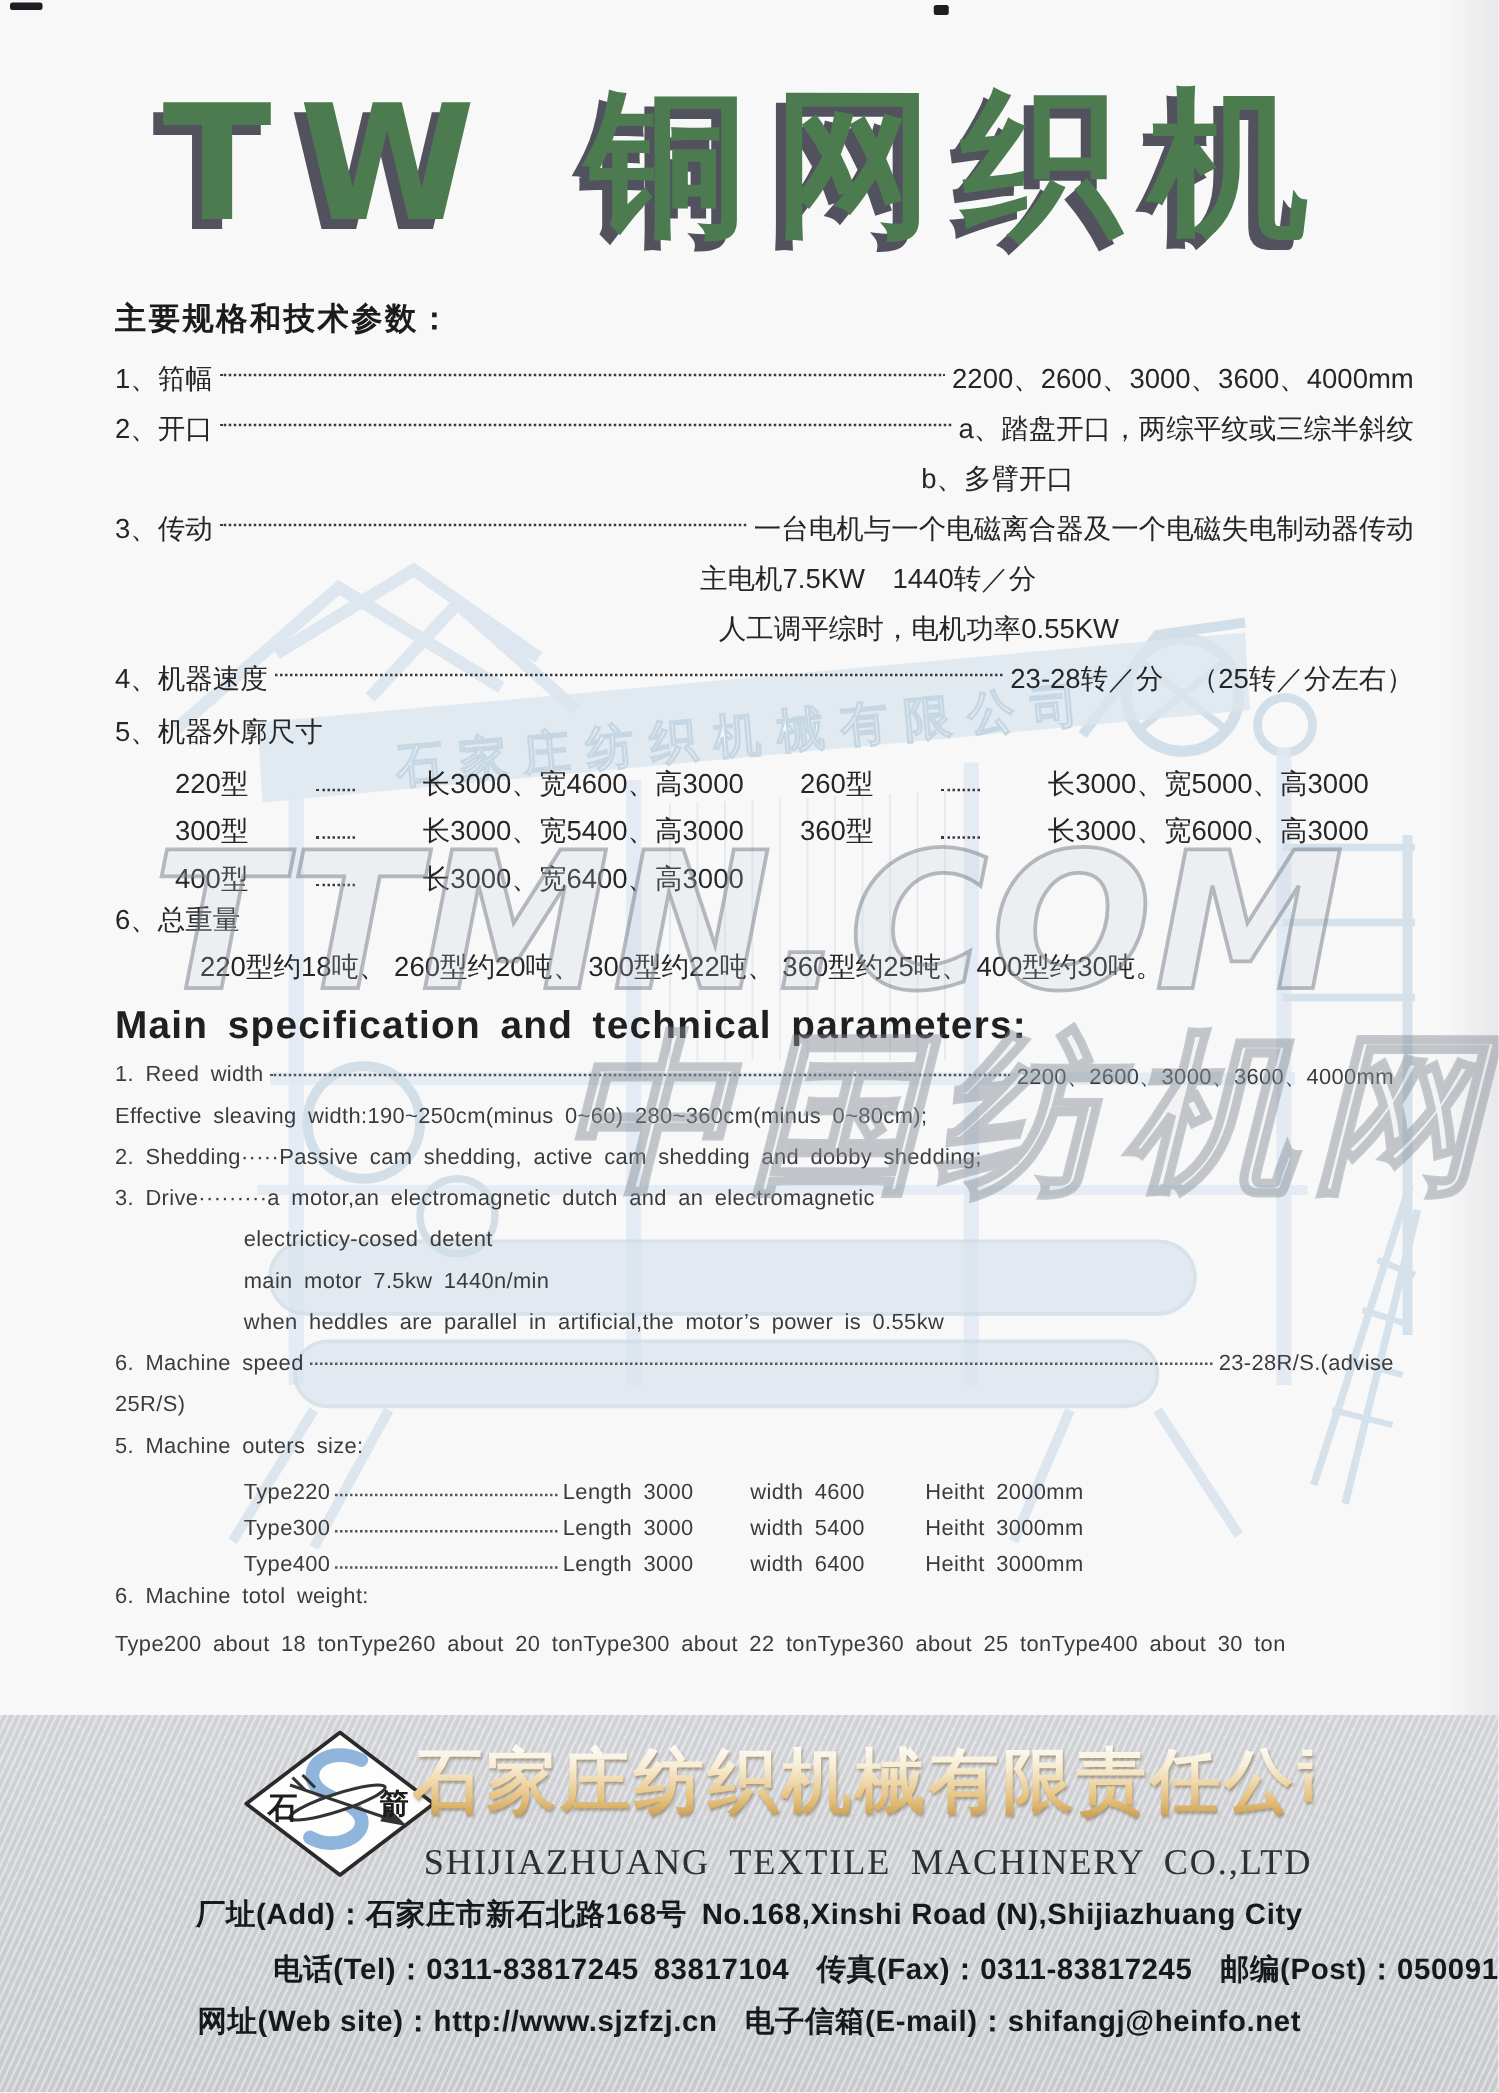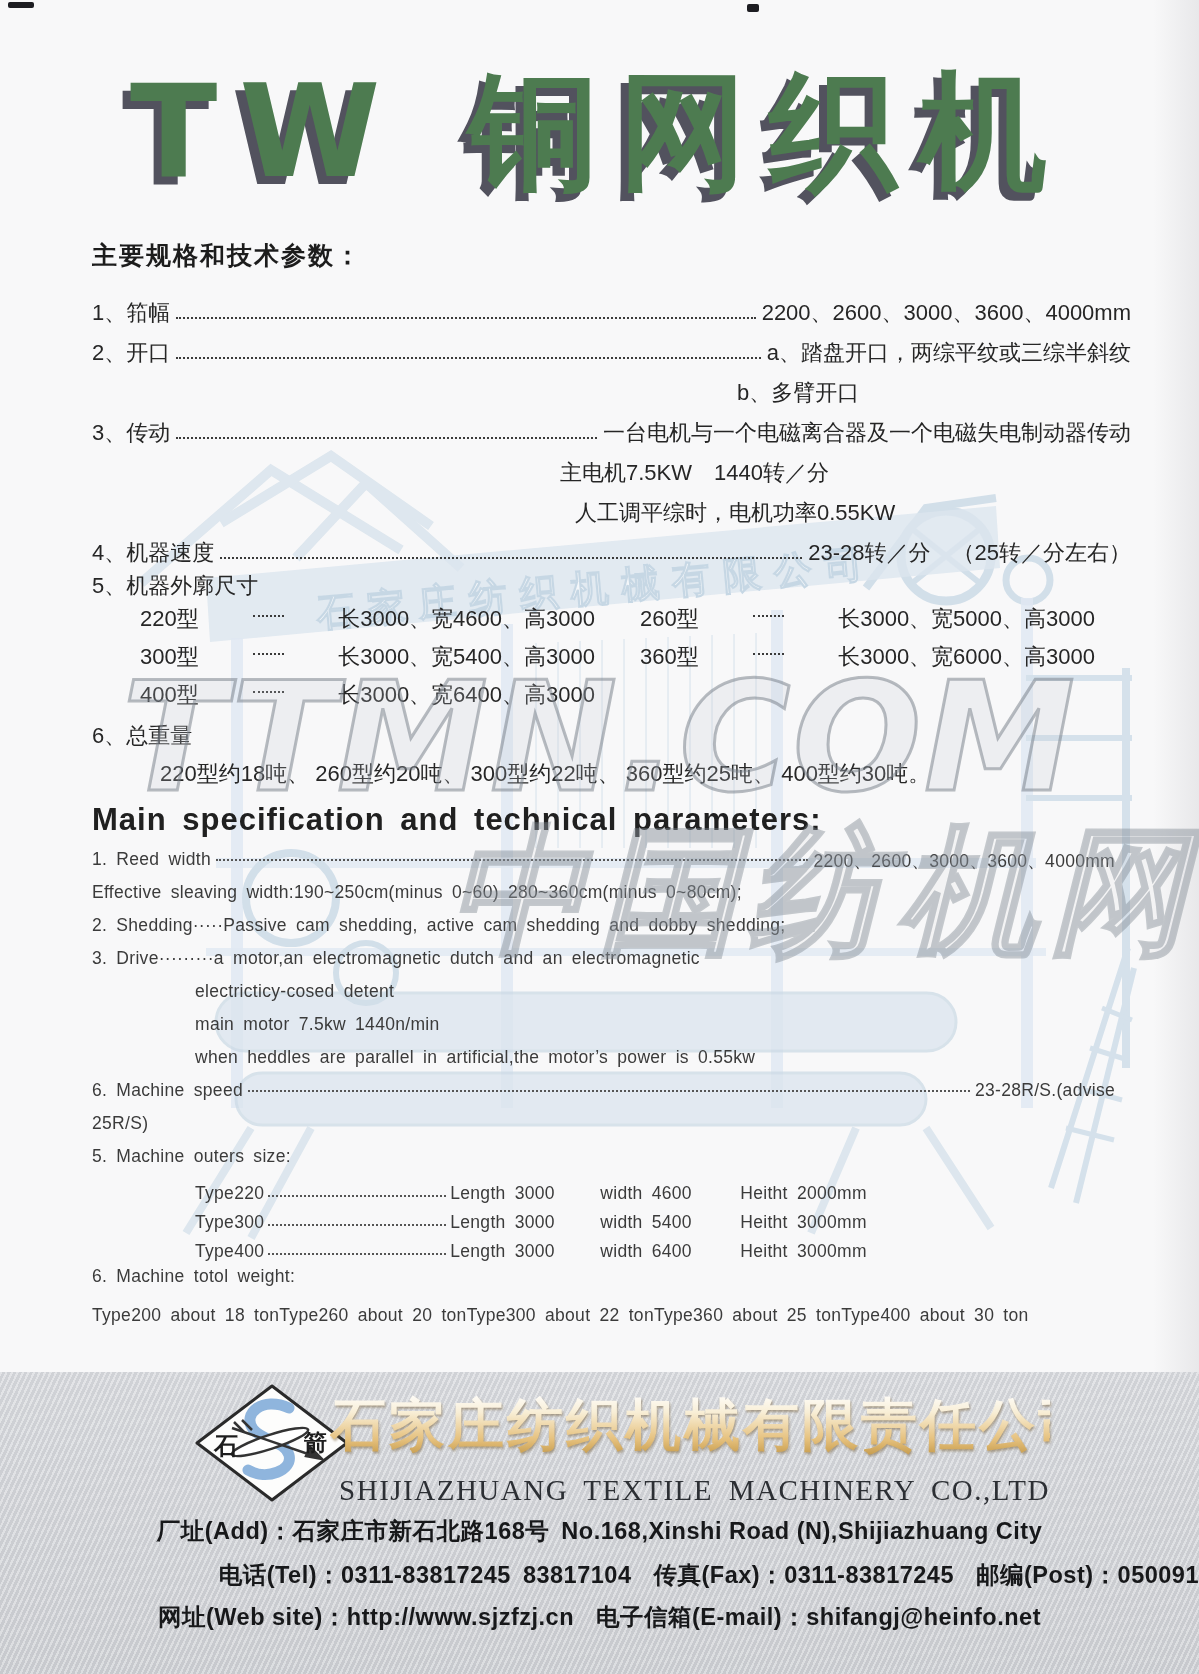--- a/index.html
+++ b/index.html
@@ -22,30 +22,30 @@
   .wm1{position:absolute;top:662px;left:0;right:0;text-align:center;z-index:4;pointer-events:none;
        font-family:"DejaVu Sans",sans-serif;font-weight:900;font-style:italic;font-size:152px;line-height:1;
        color:rgba(195,201,209,0.20);-webkit-text-stroke:3px rgba(115,123,134,0.50);letter-spacing:2px;}
   .wm2{position:absolute;top:822px;left:300px;right:0;text-align:right;z-index:4;pointer-events:none;
        font-weight:900;font-style:italic;font-size:138px;line-height:1;letter-spacing:12px;
        color:rgba(205,211,219,0.13);-webkit-text-stroke:3px rgba(125,133,144,0.42);}
 
   
   .cn{position:absolute;left:92px;right:68px;top:238px;z-index:3;font-size:22px;color:#262626;}
   .cn-heading{font-size:25px;font-weight:bold;letter-spacing:2px;line-height:34px;margin-bottom:16px;color:#1c1c1c;}
-  .cnline{display:flex;align-items:flex-end;height:40px;white-space:nowrap;}
+  .cnline{display:flex;align-items:flex-start;height:40px;white-space:nowrap;}
   .lead{flex:1 1 auto;min-width:24px;height:22px;position:relative;margin:0 6px;}
   .lead::after{content:"";position:absolute;left:0;right:0;top:11px;border-top:2.6px dotted #3a3a3a;}
   .cn-sub-b{padding-left:645px;}
   .cn-sub1{padding-left:468px;}
   .cn-sub2{padding-left:483px;}
   .cnrow-plain{display:flex;align-items:center;height:36px;white-space:nowrap;}
   .dims{margin-left:48px;}
   .dim-row{display:flex;height:38px;}
-  .dim-cell{display:flex;align-items:flex-start;width:455px;white-space:nowrap;gap:48px;}
+  .dim-cell{display:flex;align-items:flex-end;width:455px;white-space:nowrap;gap:48px;}
   .dim-cell + .dim-cell{margin-left:45px;}
   .dlead{width:118px;height:22px;position:relative;margin:0 6px;}
   .dlead::after{content:"";position:absolute;left:0;right:0;top:11px;border-top:2.6px dotted #3a3a3a;}
   .cn-weights{margin-left:68px;display:flex;align-items:center;height:40px;white-space:nowrap;}
 
   
   .en{position:absolute;left:92px;right:84px;top:805px;z-index:3;font-size:17.5px;color:#3b3b3b;
       letter-spacing:.3px;word-spacing:4px;}
   .en-heading{font-size:31px;font-weight:bold;letter-spacing:1px;word-spacing:6px;line-height:30px;
       margin-bottom:14px;color:#202020;}

